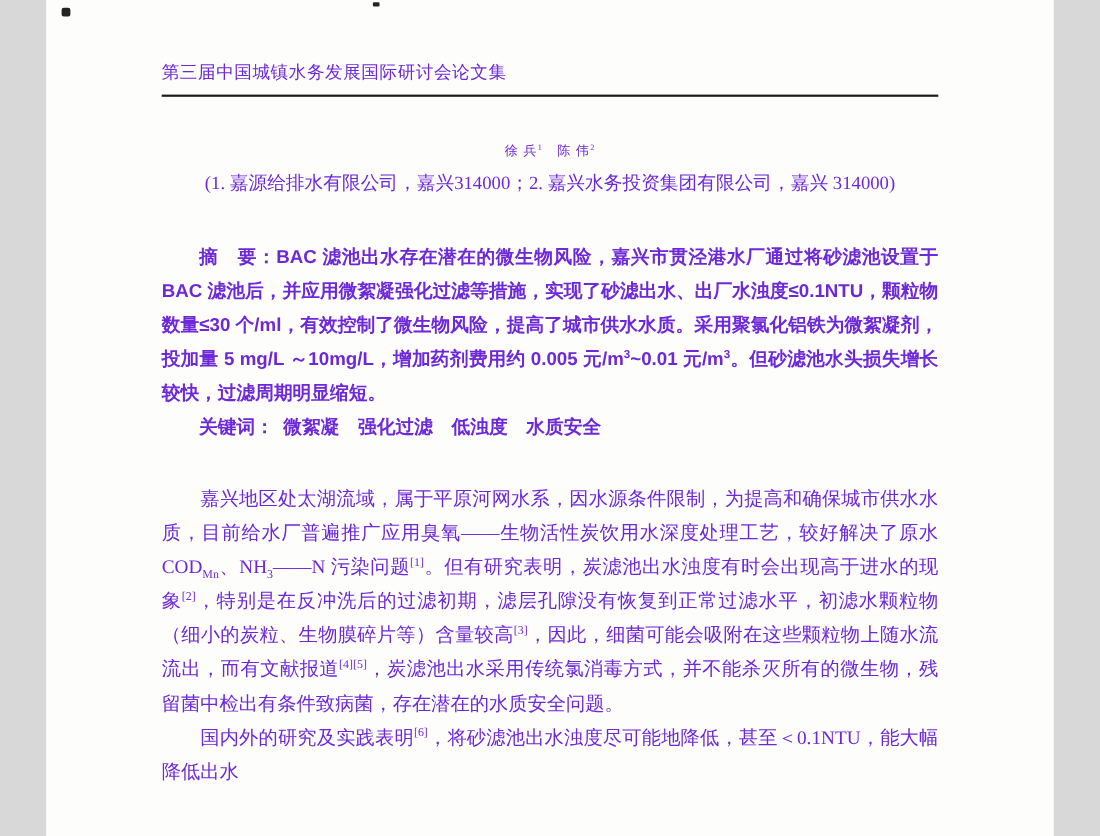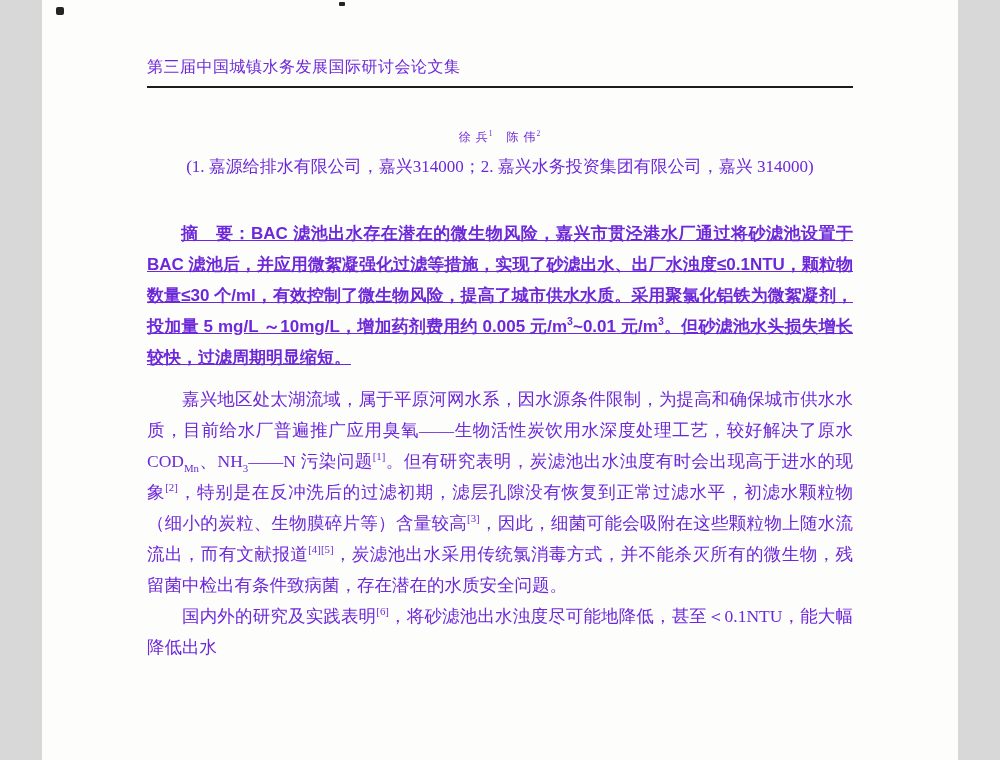--- a/index.html
+++ b/index.html
@@ -59,39 +59,38 @@
   p { margin: 0; }
 
   .abstract {
     margin-top: 40px;
     font-family: "Liberation Sans", "DejaVu Sans", sans-serif;
     font-weight: 700;
     font-size: 17px;
     line-height: 31px;
     text-align: justify;
     text-indent: 2em;
-    text-decoration: underline;
   }
 
   .keywords {
     font-family: "Liberation Sans", "DejaVu Sans", sans-serif;
     font-weight: 700;
     font-size: 17px;
     line-height: 31px;
     text-indent: 2em;
   }
   .keywords .kw-list { margin-left: 0.5em; }
 
   .body-para {
     font-size: 17.5px;
     line-height: 31px;
     text-align: justify;
     text-indent: 2em;
   }
-  .body-para.first { margin-top: 11px; }
+  .body-para.first { margin-top: 34px; }
 
   sup, sub { font-size: 0.62em; line-height: 0; }
   sup { vertical-align: super; }
   sub { vertical-align: sub; }
 
   .speck { position: absolute; background: #242424; }
   .speck-1 { left: 14px; top: 7px; width: 8px; height: 8px; border-radius: 2px; }
   .speck-2 { left: 297px; top: 2px; width: 6px; height: 4px; border-radius: 1px; }
 </style>
 </head>
@@ -107,19 +106,20 @@
 
     <div class="header-rule"></div>
 
 
     <div class="authors"><span>徐 兵</span><sup>1</sup><span>　陈 伟</span><sup>2</sup></div>
 
     <div class="affiliation">(1. 嘉源给排水有限公司，嘉兴314000；2. 嘉兴水务投资集团有限公司，嘉兴 314000)</div>
 
     <p class="abstract"><span class="abs-label">摘　要：</span><span><span>BAC 滤池出水存在潜在的微生物风险，嘉兴市贯泾港水厂通过将砂滤池设置于 BAC 滤池后，并应用微絮凝强化过滤等措施，实现了砂滤出水、出厂水浊度≤0.1NTU，颗粒物数量≤30 个/ml，有效控制了微生物风险，提高了城市供水水质。采用聚氯化铝铁为微絮凝剂，投加量 5 mg/L ～10mg/L，增加药剂费用约 0.005 元/m</span><sup>3</sup><span>~0.01 元/m</span><sup>3</sup><span>。但砂滤池水头损失增长较快，过滤周期明显缩短。</span></span></p>
 
+    <p class="keywords"><span>关键词：</span><span class="kw-list">微絮凝　强化过滤　低浊度　水质安全</span></p>
 
     <p class="body-para first"><span>嘉兴地区处太湖流域，属于平原河网水系，因水源条件限制，为提高和确保城市供水水质，目前给水厂普遍推广应用臭氧——生物活性炭饮用水深度处理工艺，较好解决了原水 COD</span><sub>Mn</sub><span>、NH</span><sub>3</sub><span>——N 污染问题</span><sup>[1]</sup><span>。但有研究表明，炭滤池出水浊度有时会出现高于进水的现象</span><sup>[2]</sup><span>，特别是在反冲洗后的过滤初期，滤层孔隙没有恢复到正常过滤水平，初滤水颗粒物（细小的炭粒、生物膜碎片等）含量较高</span><sup>[3]</sup><span>，因此，细菌可能会吸附在这些颗粒物上随水流流出，而有文献报道</span><sup>[4][5]</sup><span>，炭滤池出水采用传统氯消毒方式，并不能杀灭所有的微生物，残留菌中检出有条件致病菌，存在潜在的水质安全问题。</span></p>
 
     <p class="body-para"><span>国内外的研究及实践表明</span><sup>[6]</sup><span>，将砂滤池出水浊度尽可能地降低，甚至＜0.1NTU，能大幅降低出水</span></p>
 
   </div>
 </div>
 
 </body></html>

